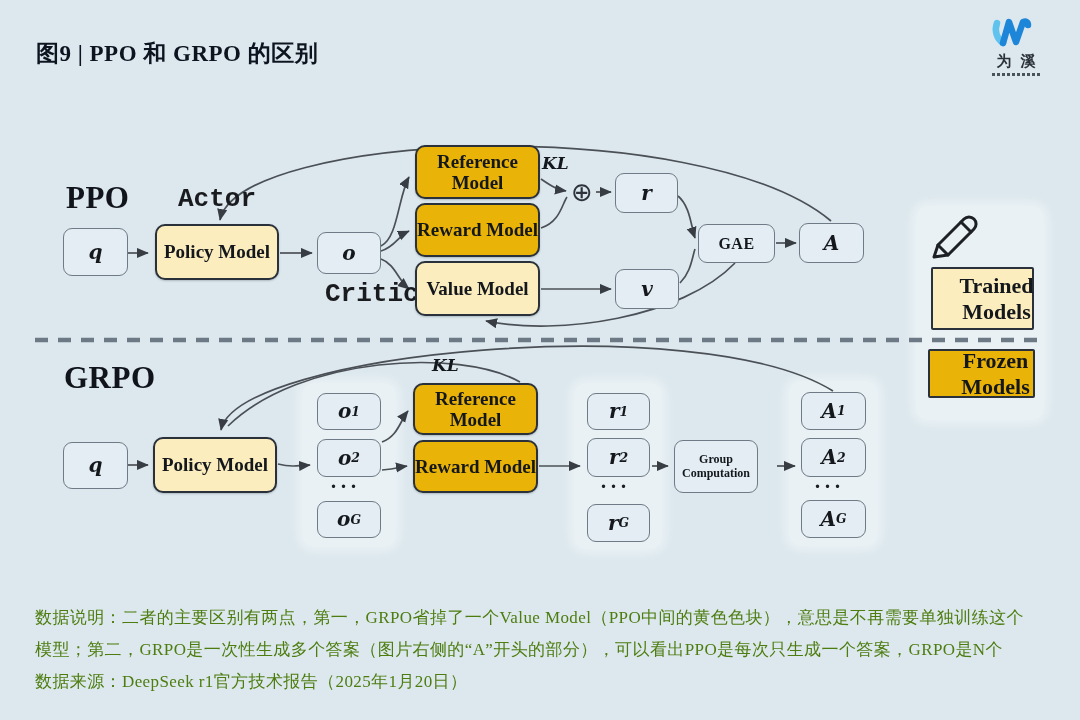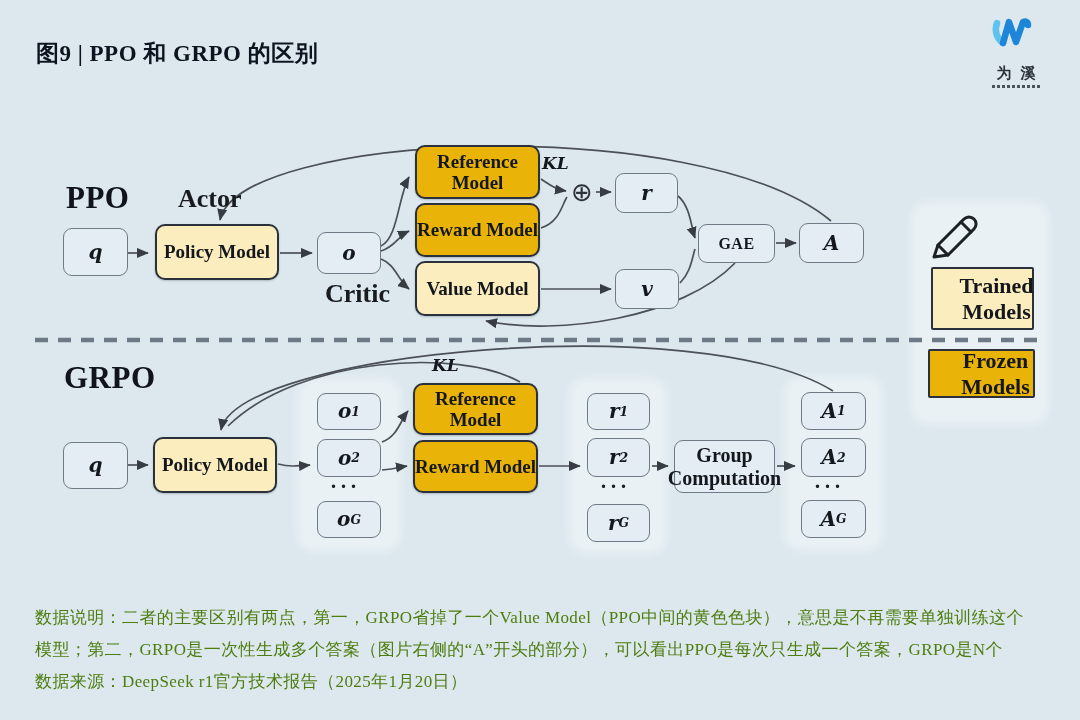--- a/index.html
+++ b/index.html
@@ -12,42 +12,42 @@
   }
   .abs { position:absolute; }
 
   
   .page-title {
     left:36px; top:30px; font-size:23px; font-weight:700; color:#0d1420;
     letter-spacing:.5px;
     margin-top:8px;
   }
   .logo { right:24px; top:16px; width:80px; text-align:center; }
-  .logo .brand { font-size:15px; font-weight:700; color:#2b3138; letter-spacing:9px; padding-left:9px;margin-top:12px; }
+  .logo .brand { font-size:15px; font-weight:700; color:#2b3138; letter-spacing:9px; padding-left:9px; }
   .logo .tagline {
     margin:2px auto 0; width:48px; height:3px;
     background:repeating-linear-gradient(90deg,#4a525b 0 3px,transparent 3px 5px);
   }
 
   
   .box {
     position:absolute; display:flex; align-items:center; justify-content:center;
     text-align:center; border-radius:9px; line-height:1.12;
   }
   .plain { background:#e3edf3; border:1.6px solid #6e7a85; }
   .model { border:2.4px solid #2b313a; border-radius:10px; font-weight:700; font-size:19px;
            box-shadow:0 1px 2px rgba(40,50,60,.25); }
   .yellow { background:#fcedbe; }
   .blue { background:#eab308; }
   .math { font-style:italic; font-family:"DejaVu Serif",serif; font-weight:600; font-size:20px; }
   .math sub { font-size:.62em; font-weight:600; }
   .caps { font-weight:700; font-size:16px; letter-spacing:.5px; }
 
   .section-label { font-weight:700; font-size:31px; color:#11151b; letter-spacing:.5px; }
-  .handwrite { font-family:Liberation Serif, serif; font-weight:700; font-size:26px; color:#191b1e; }
+  .handwrite { font-family:Liberation Mono, monospace; font-weight:700; font-size:26px; color:#191b1e; }
   .kl { font-style:italic; font-weight:700; font-size:17px; font-family:"DejaVu Serif",serif; }
   .oplus { font-size:26px; color:#2e3339; font-family:"DejaVu Sans",sans-serif; line-height:1; }
   .dots { font-weight:700; font-size:21px; letter-spacing:3px; color:#1b1f24; }
 
   .glow { position:absolute; background:rgba(255,255,255,.38); border-radius:12px;
           box-shadow:0 0 10px 5px rgba(255,255,255,.38); }
 
   svg.wires { position:absolute; left:0; top:0; width:1080px; height:720px; }
 
   
@@ -162,21 +162,21 @@
 <div class="box plain math" style="left:587px; top:438px; width:63px; height:39px;">
     <span>r</span>
     <sub>2</sub>
   </div>
 <div class="abs dots" style="left:600px; top:474px;">···</div>
 <div class="box plain math" style="left:587px; top:504px; width:63px; height:38px;">
     <span>r</span>
     <sub>G</sub>
   </div>
 
-<div class="box plain" style="left:674px; top:440px; width:101px; height:53px; font-size:20px; font-weight:600;">Group Computation</div>
+<div class="box plain" style="left:674px; top:440px; width:84px; height:53px; font-size:12px; font-weight:600;">Group Computation</div>
 
 <div class="box plain math" style="left:801px; top:392px; width:65px; height:38px;">
     <span>A</span>
     <sub>1</sub>
   </div>
 <div class="box plain math" style="left:801px; top:438px; width:65px; height:39px;">
     <span>A</span>
     <sub>2</sub>
   </div>
 <div class="abs dots" style="left:814px; top:474px;">···</div>

